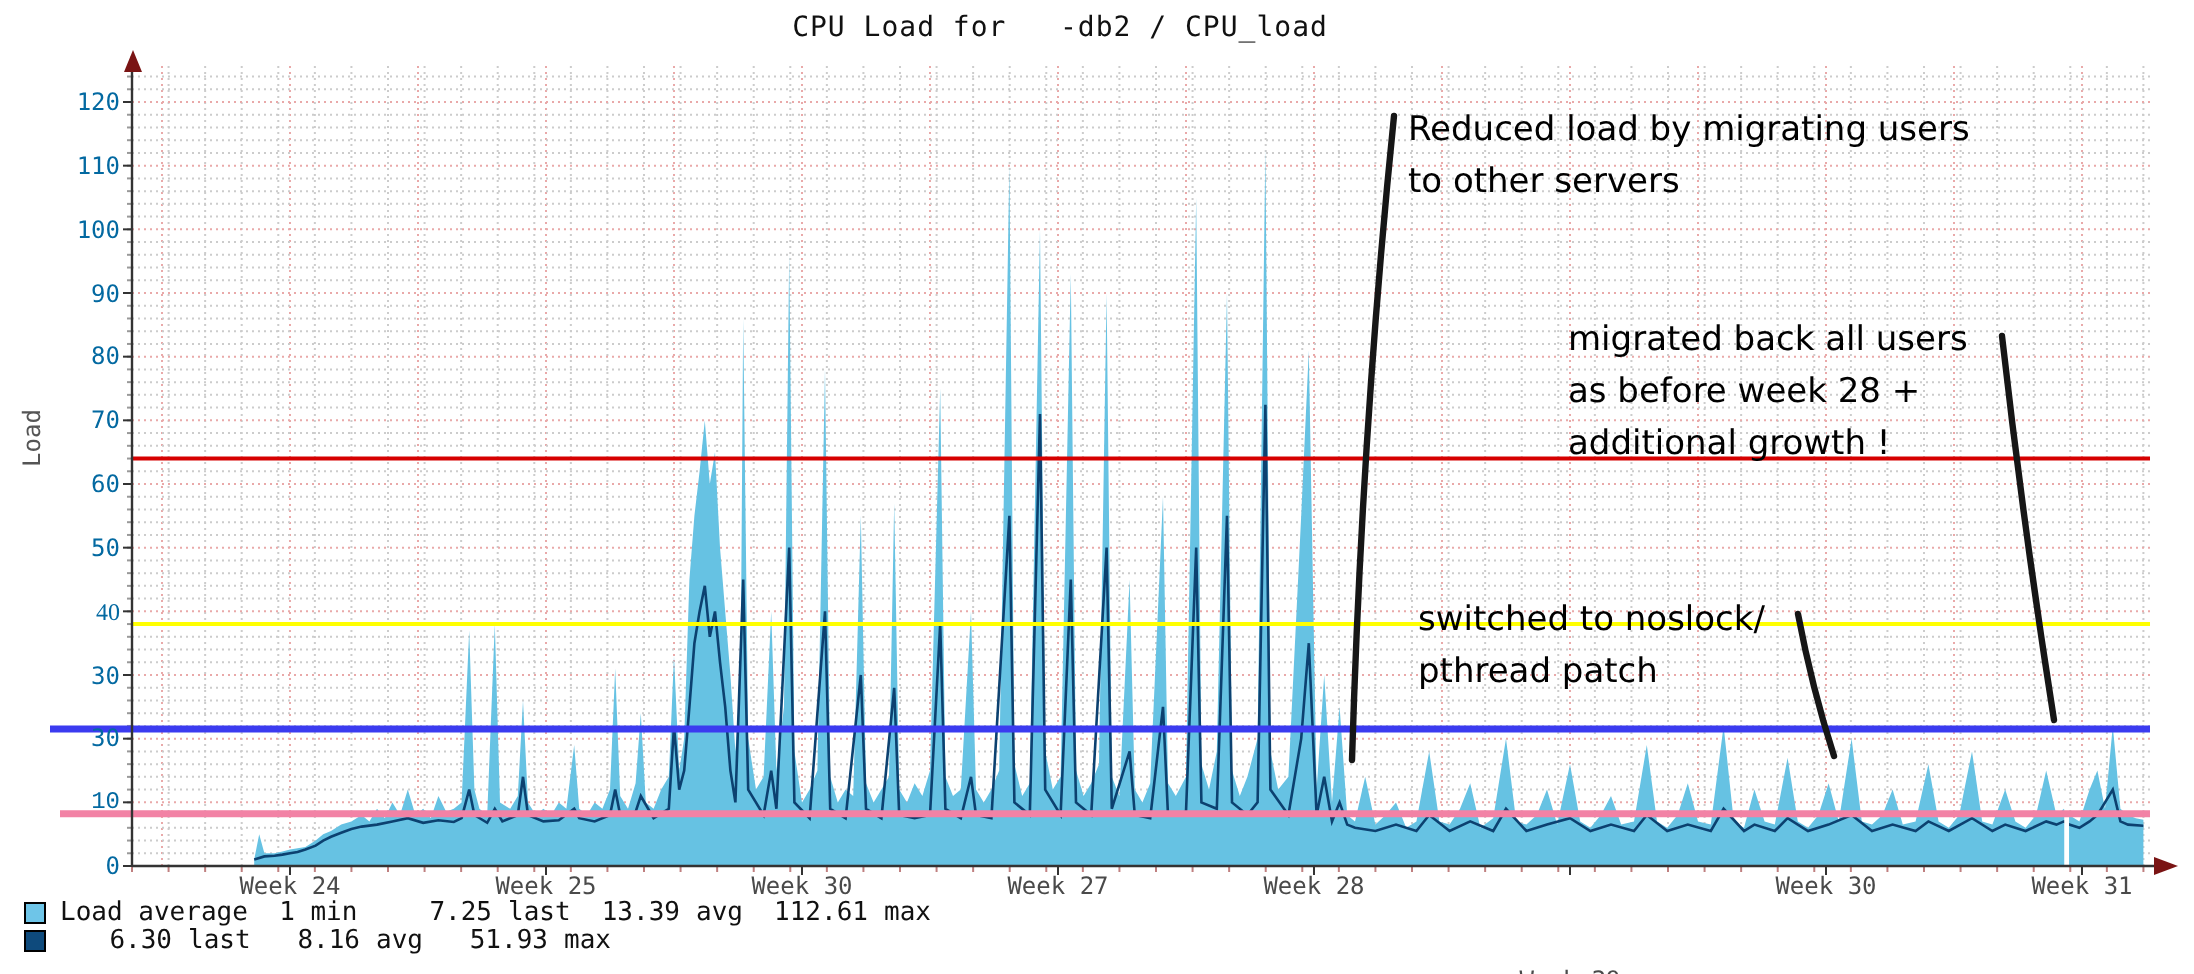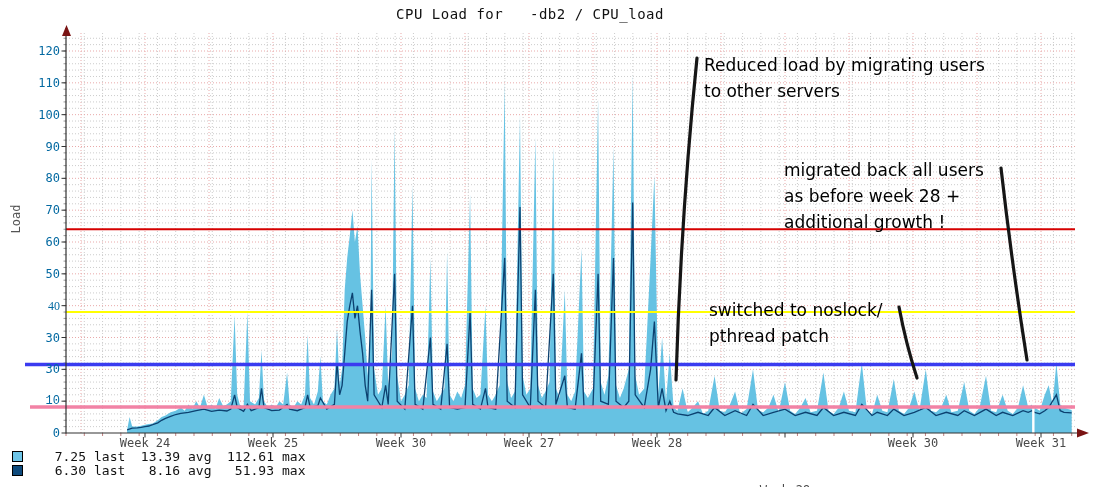--- a/index.html
+++ b/index.html
@@ -367,20 +367,21 @@
       <div class="anno" style="left: 784px; top: 157px;">migrated back all users
 as before week 28 +
 additional growth !</div>
       <div class="anno" style="left: 709px; top: 297px;">switched to noslock/
 pthread patch</div>
     </div>
 
   <div class="legend">
     <div class="lg-row">
       <span class="sw" style="background: rgb(110, 197, 232);"></span>
+      <span class="lg-label">Load average  1 min</span>
       <span class="lg-num">7.25</span>
       <span class="lg-unit">last</span>
       <span class="lg-num">13.39</span>
       <span class="lg-unit">avg</span>
       <span class="lg-num">112.61</span>
       <span class="lg-unit">max</span>
     </div>
     <div class="lg-row">
       <span class="sw" style="background: rgb(14, 74, 124);"></span>
       <span class="lg-num">6.30</span>

